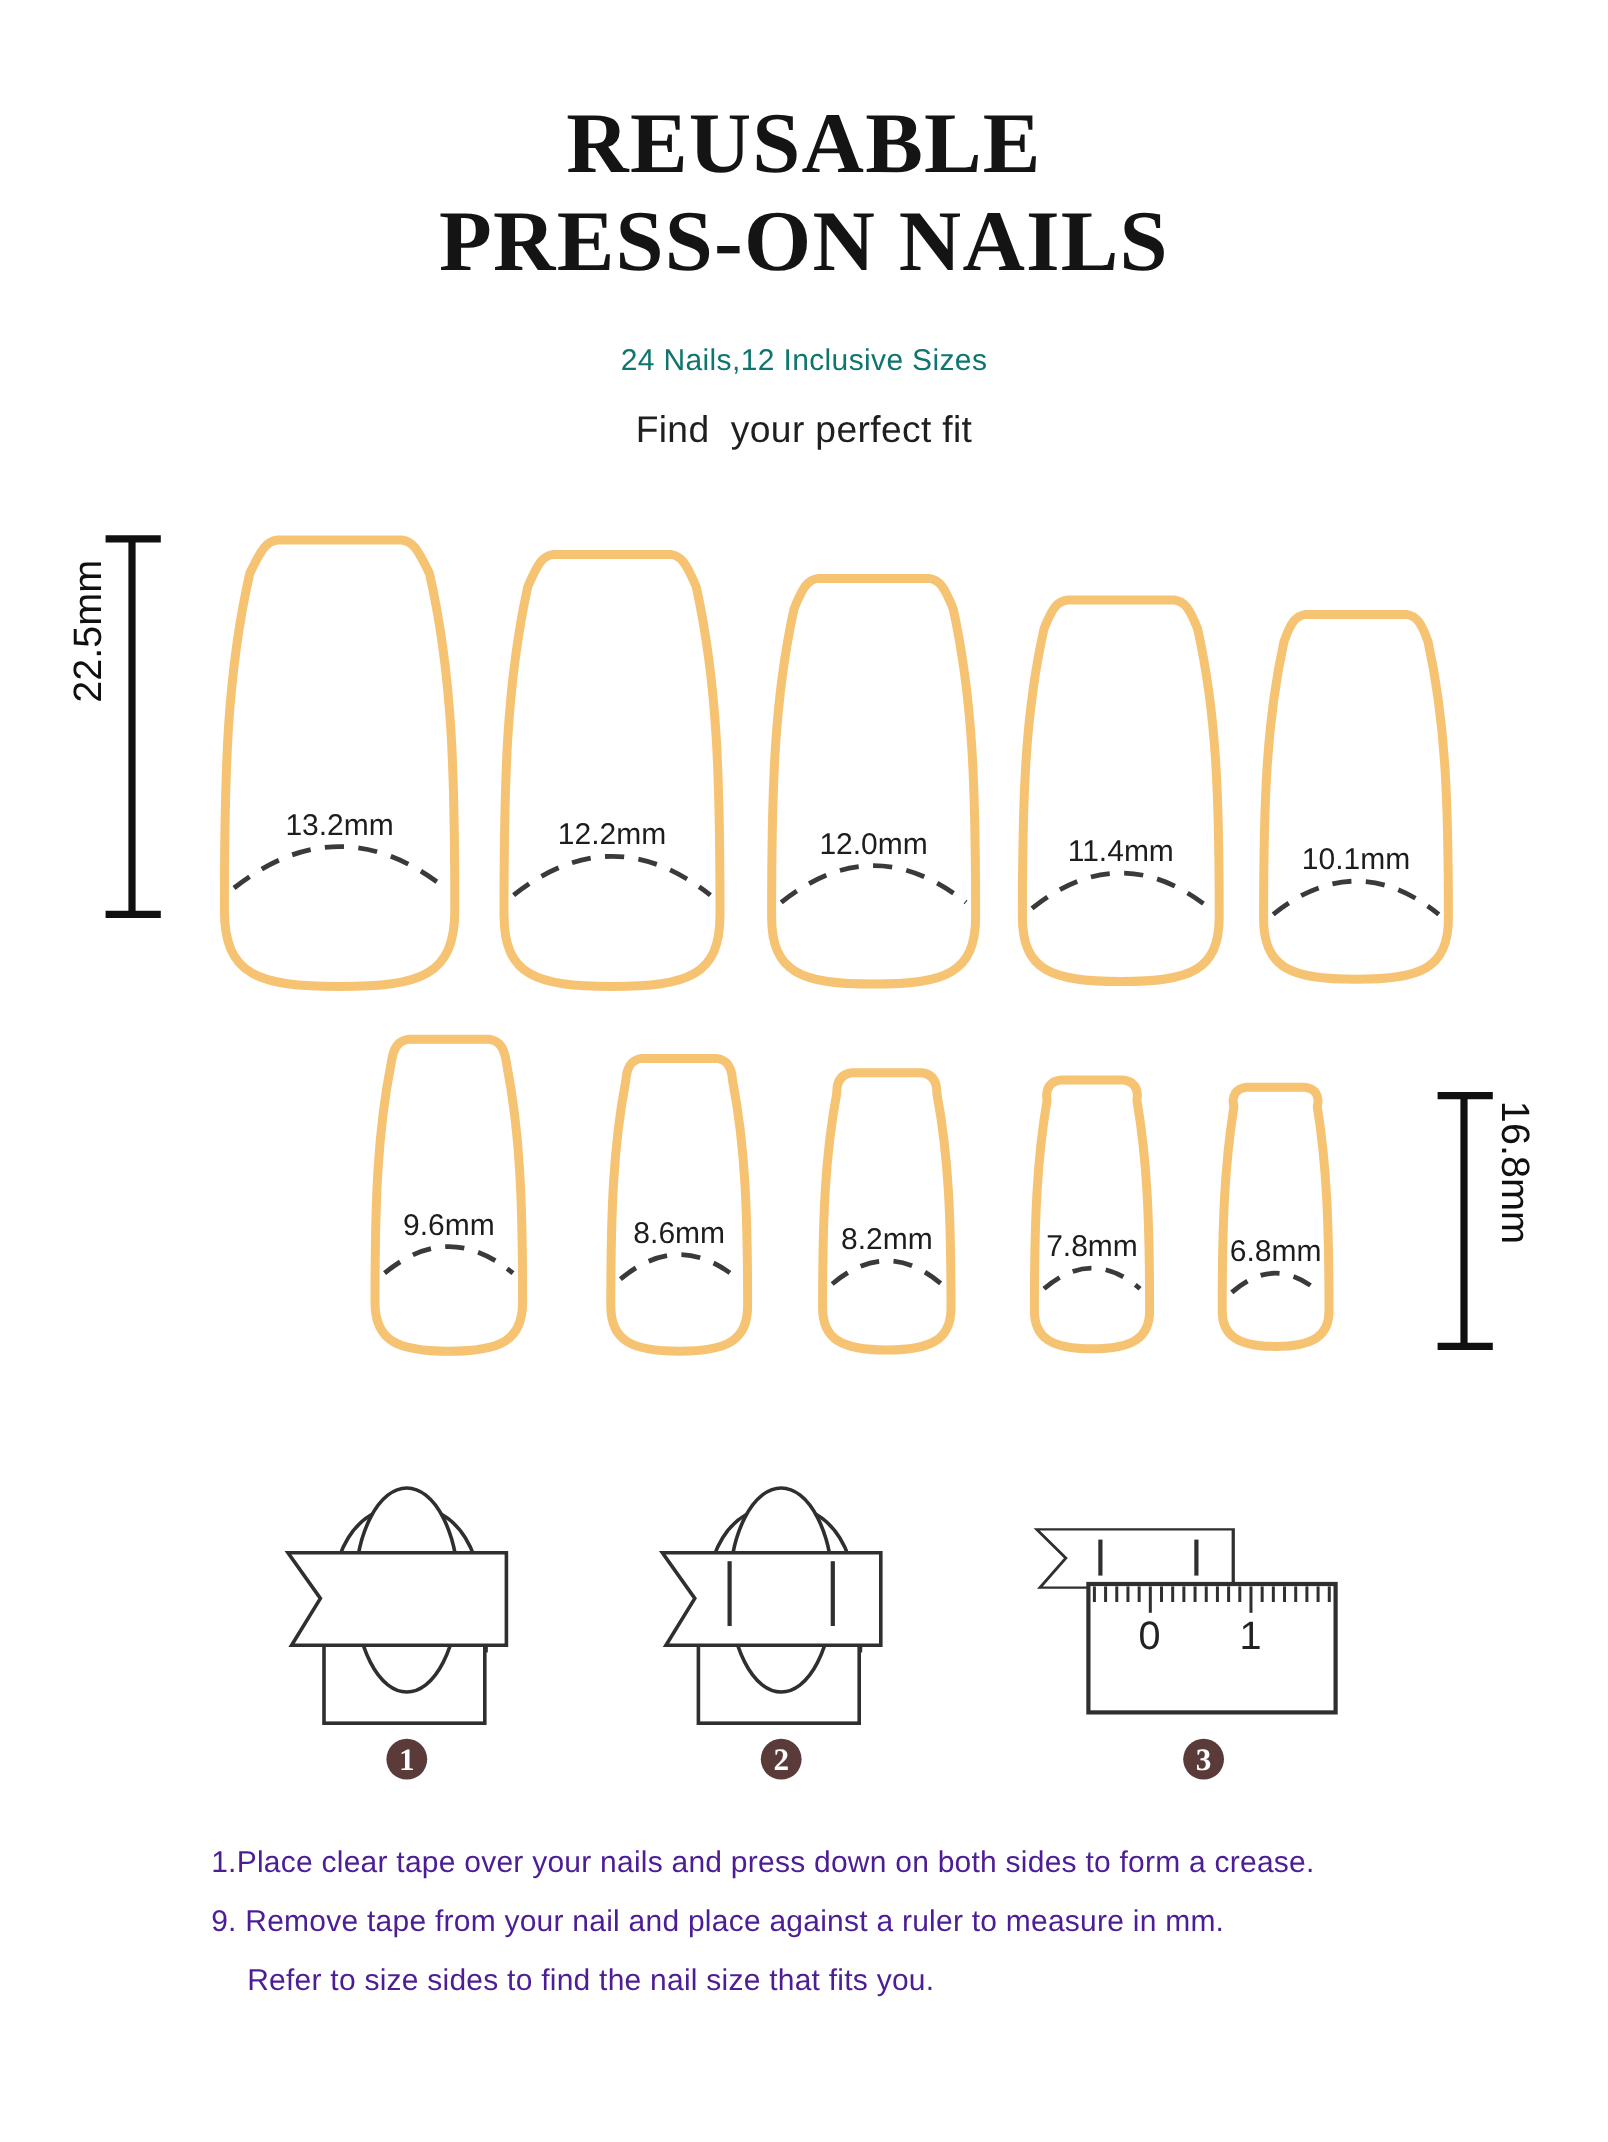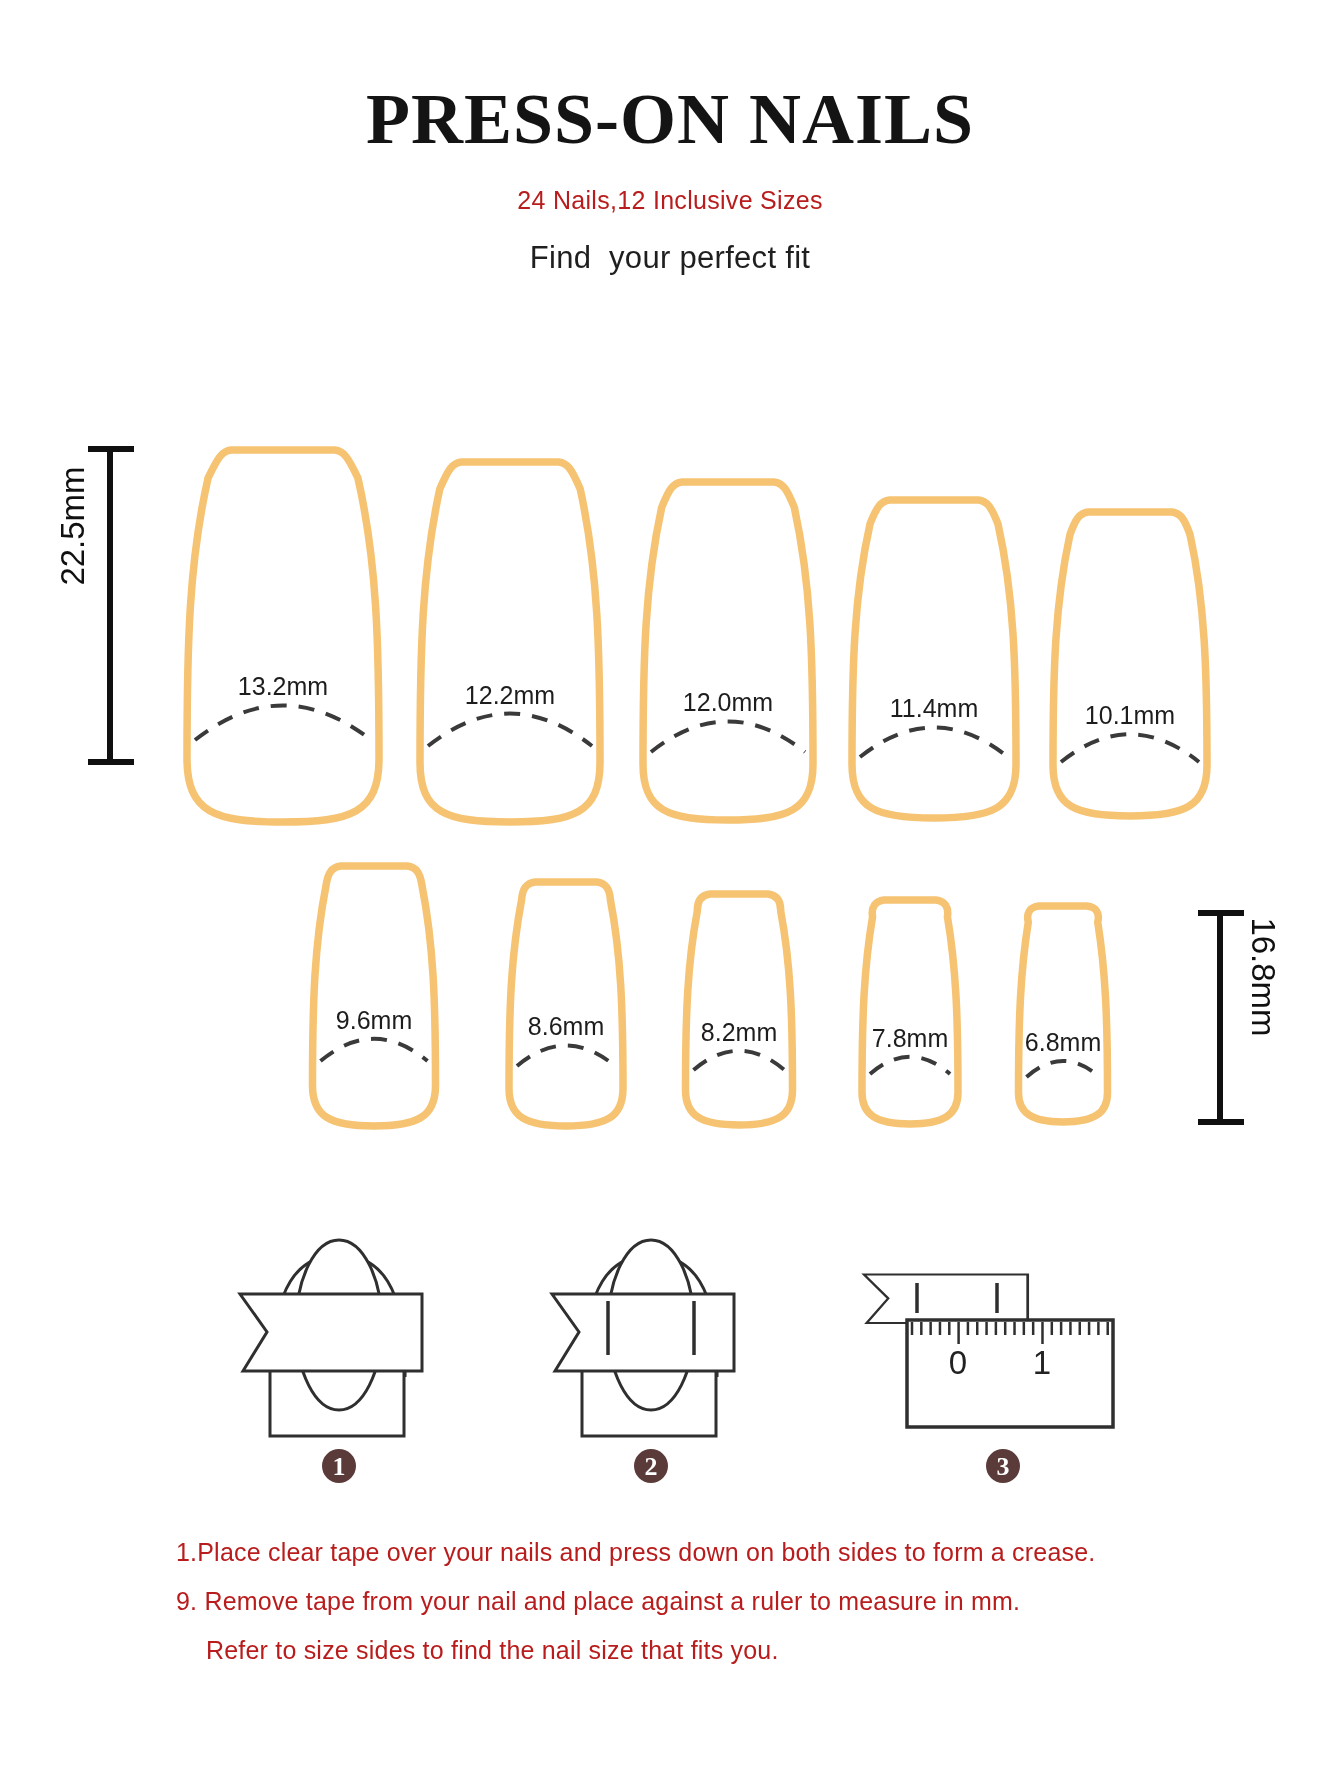--- a/index.html
+++ b/index.html
@@ -6,25 +6,25 @@
   body{
     width:1340px;height:1785px;position:relative;background:#ffffff;
     font-family:"Liberation Sans",sans-serif;color:#1b1b1b;overflow:hidden;
   }
   .stage{position:absolute;left:0;top:0;width:1340px;height:1785px;}
   .header{position:absolute;top:78px;left:0;width:1340px;text-align:center;}
   .title{
     font-family:"Liberation Serif",serif;font-weight:700;font-size:72px;
     line-height:82px;color:#141414;letter-spacing:1px;
   }
-  .subtitle{margin-top:26px;font-size:25px;color:#b91c1c;letter-spacing:.3px;}
+  .subtitle{margin-top:44px;font-size:25px;color:#0f766e;letter-spacing:.3px;}
   .tagline{margin-top:25px;font-size:31px;color:#1f1f1f;white-space:pre;letter-spacing:.3px;}
   .instructions{
     position:absolute;left:176px;top:1528px;width:1120px;
-    font-size:25px;line-height:49px;color:#b91c1c;letter-spacing:.2px;
+    font-size:25px;line-height:49px;color:#4c1d95;letter-spacing:.2px;
   }
   .instructions .indented{text-indent:30px;}
   
   .nail{fill:none;stroke:var(--nail,#F5C372);stroke-width:7.5;stroke-linejoin:round;stroke-linecap:round;}
   .arc{fill:none;stroke:#3a3a3a;stroke-width:4;stroke-dasharray:16 12;}
   .size-label{font-family:"Liberation Sans",sans-serif;font-size:25px;fill:#1d1d1d;text-anchor:middle;}
   .ruler{stroke:#101010;stroke-width:6;}
   .ruler-label{font-family:"Liberation Sans",sans-serif;font-size:33px;fill:#101010;text-anchor:middle;}
   .ruler-num{font-family:"Liberation Sans",sans-serif;font-size:33px;fill:#222;text-anchor:middle;}
   .tick{stroke:#2f2f2f;stroke-width:2.5;}
@@ -147,20 +147,21 @@
     </g>
     <g>
       <circle cx="1003" cy="1466" r="17" fill="#5a3b39"></circle>
       <text class="badge-num" x="1003" y="1475">3</text>
     </g>
   </g>
 </svg>
 
 <header class="header">
   <div class="title">
+    <div>REUSABLE</div>
     <div>PRESS-ON NAILS</div>
   </div>
   <div class="subtitle">24 Nails,12 Inclusive Sizes</div>
   <div class="tagline">Find  your perfect fit</div>
 </header>
 
 <div class="instructions">
   <div>1.Place clear tape over your nails and press down on both sides to form a crease.</div>
   <div>9. Remove tape from your nail and place against a ruler to measure in mm.</div>
   <div class="indented">Refer to size sides to find the nail size that fits you.</div>

